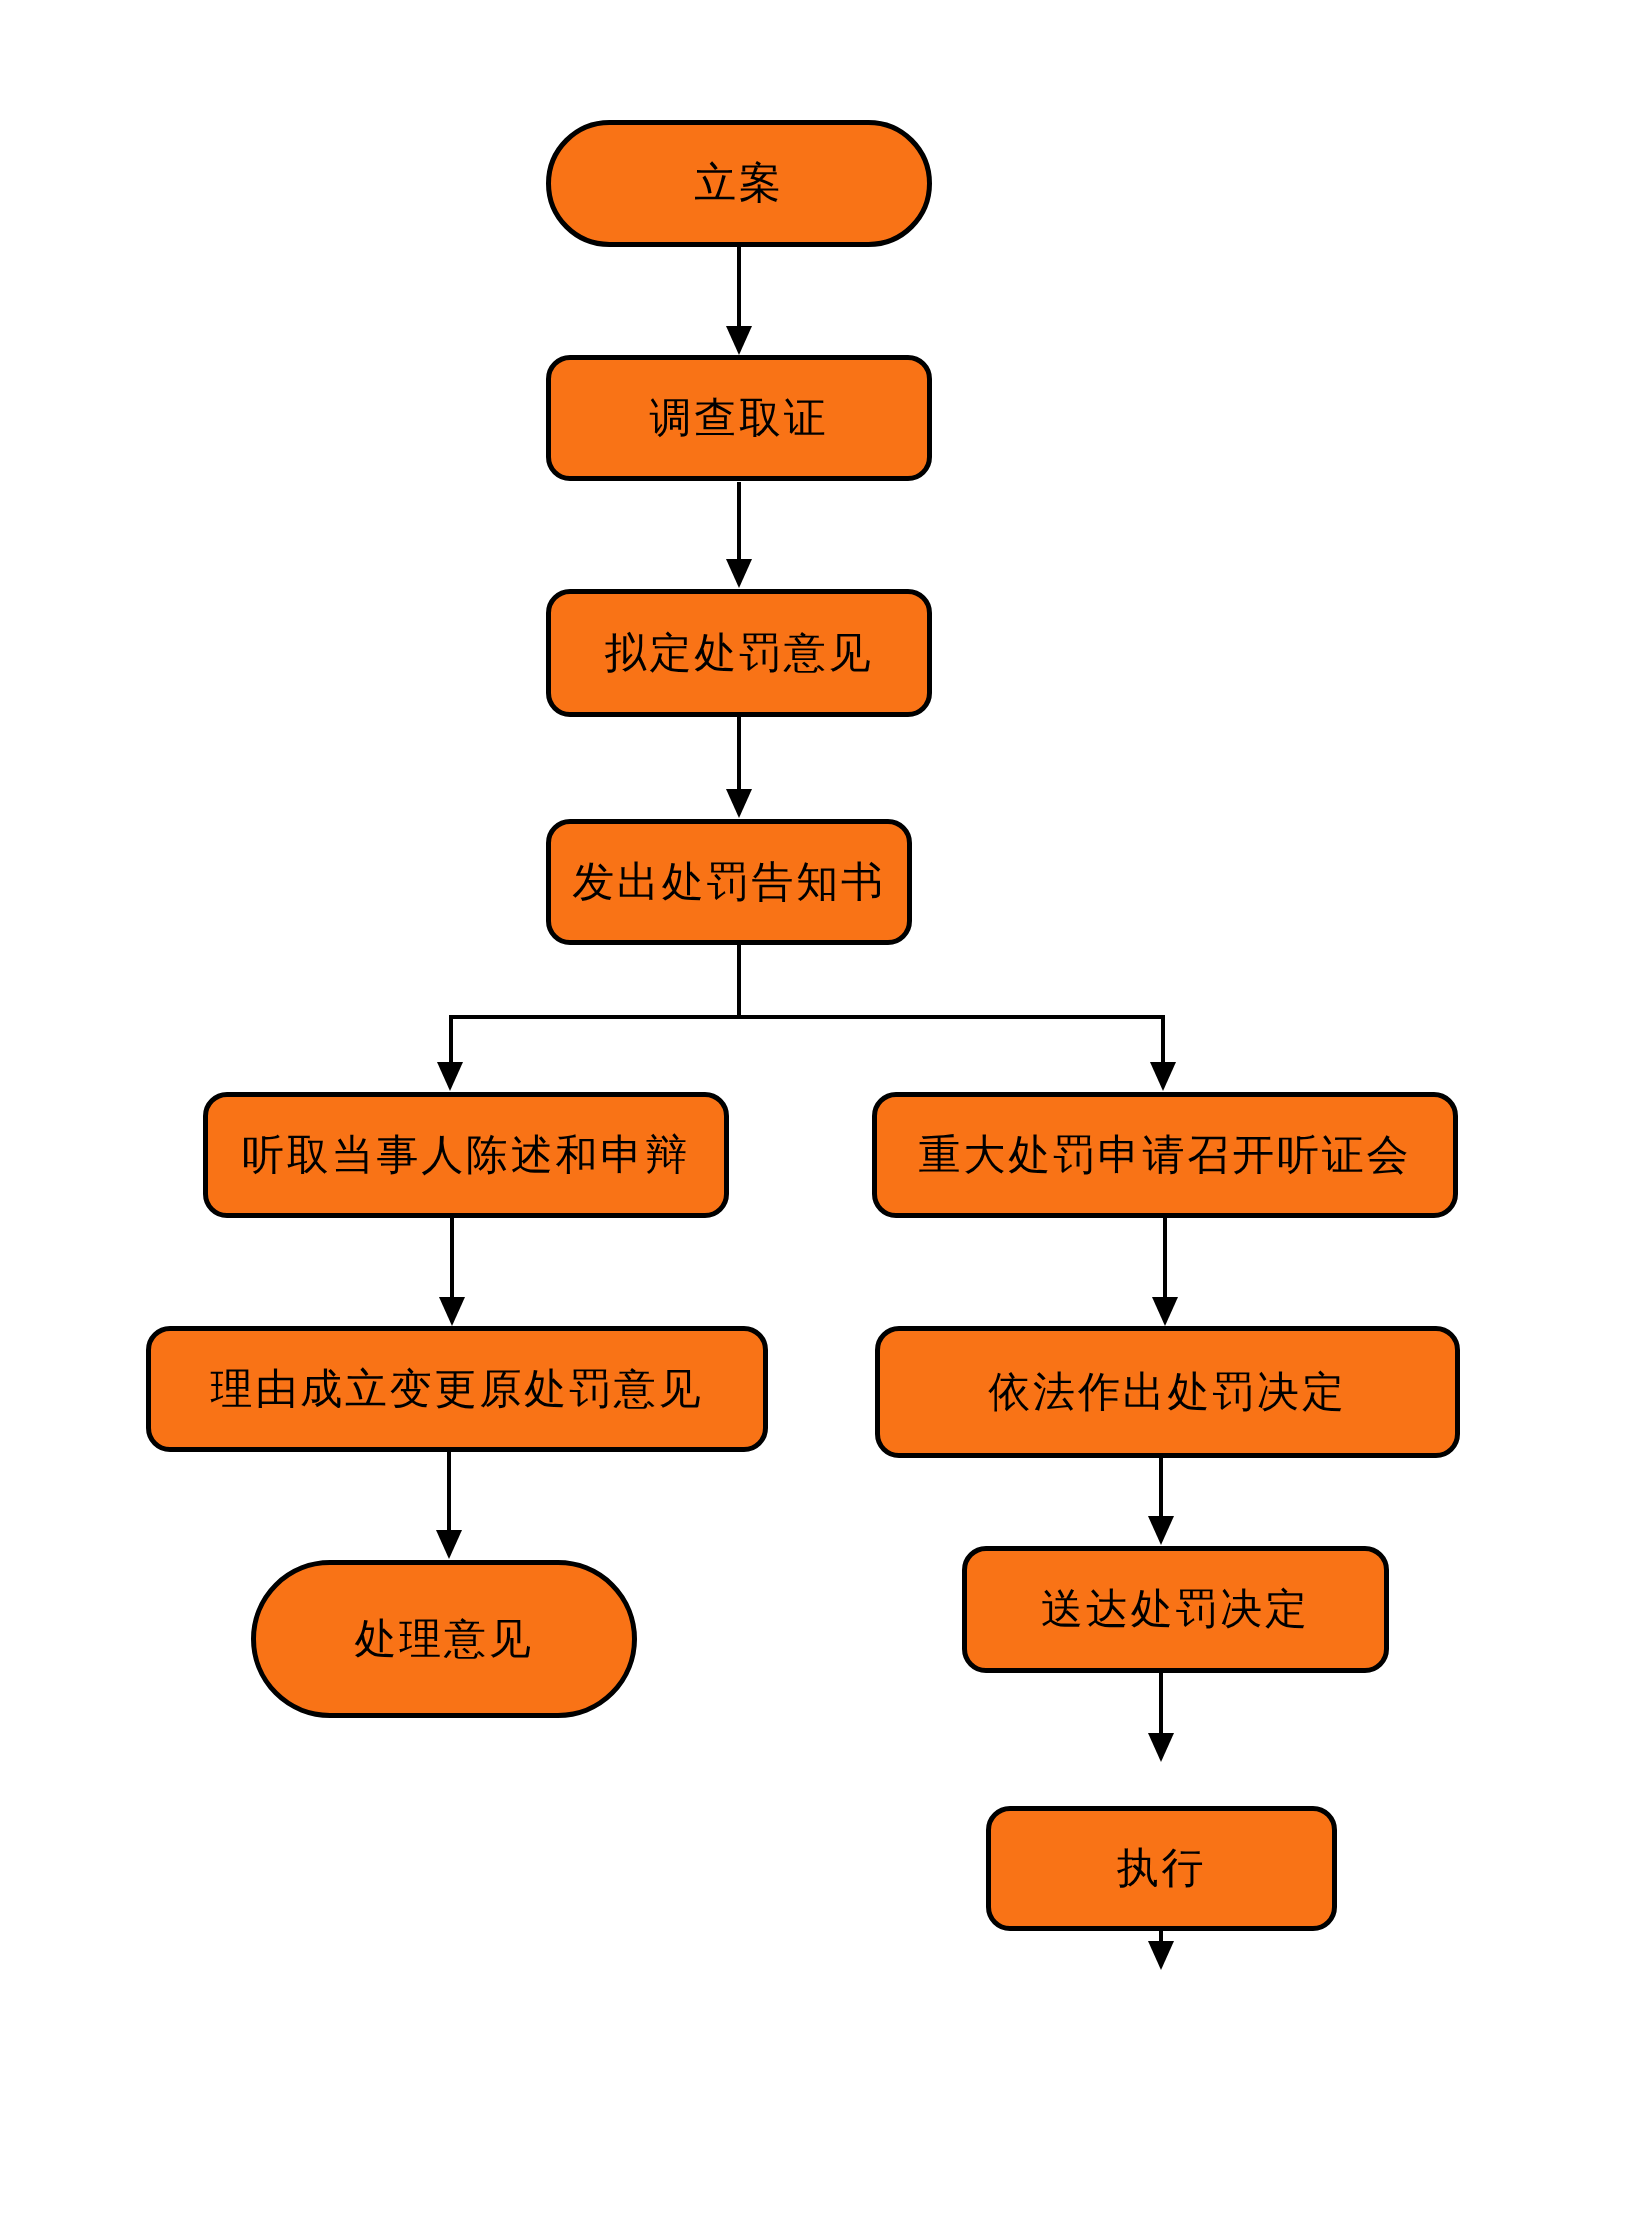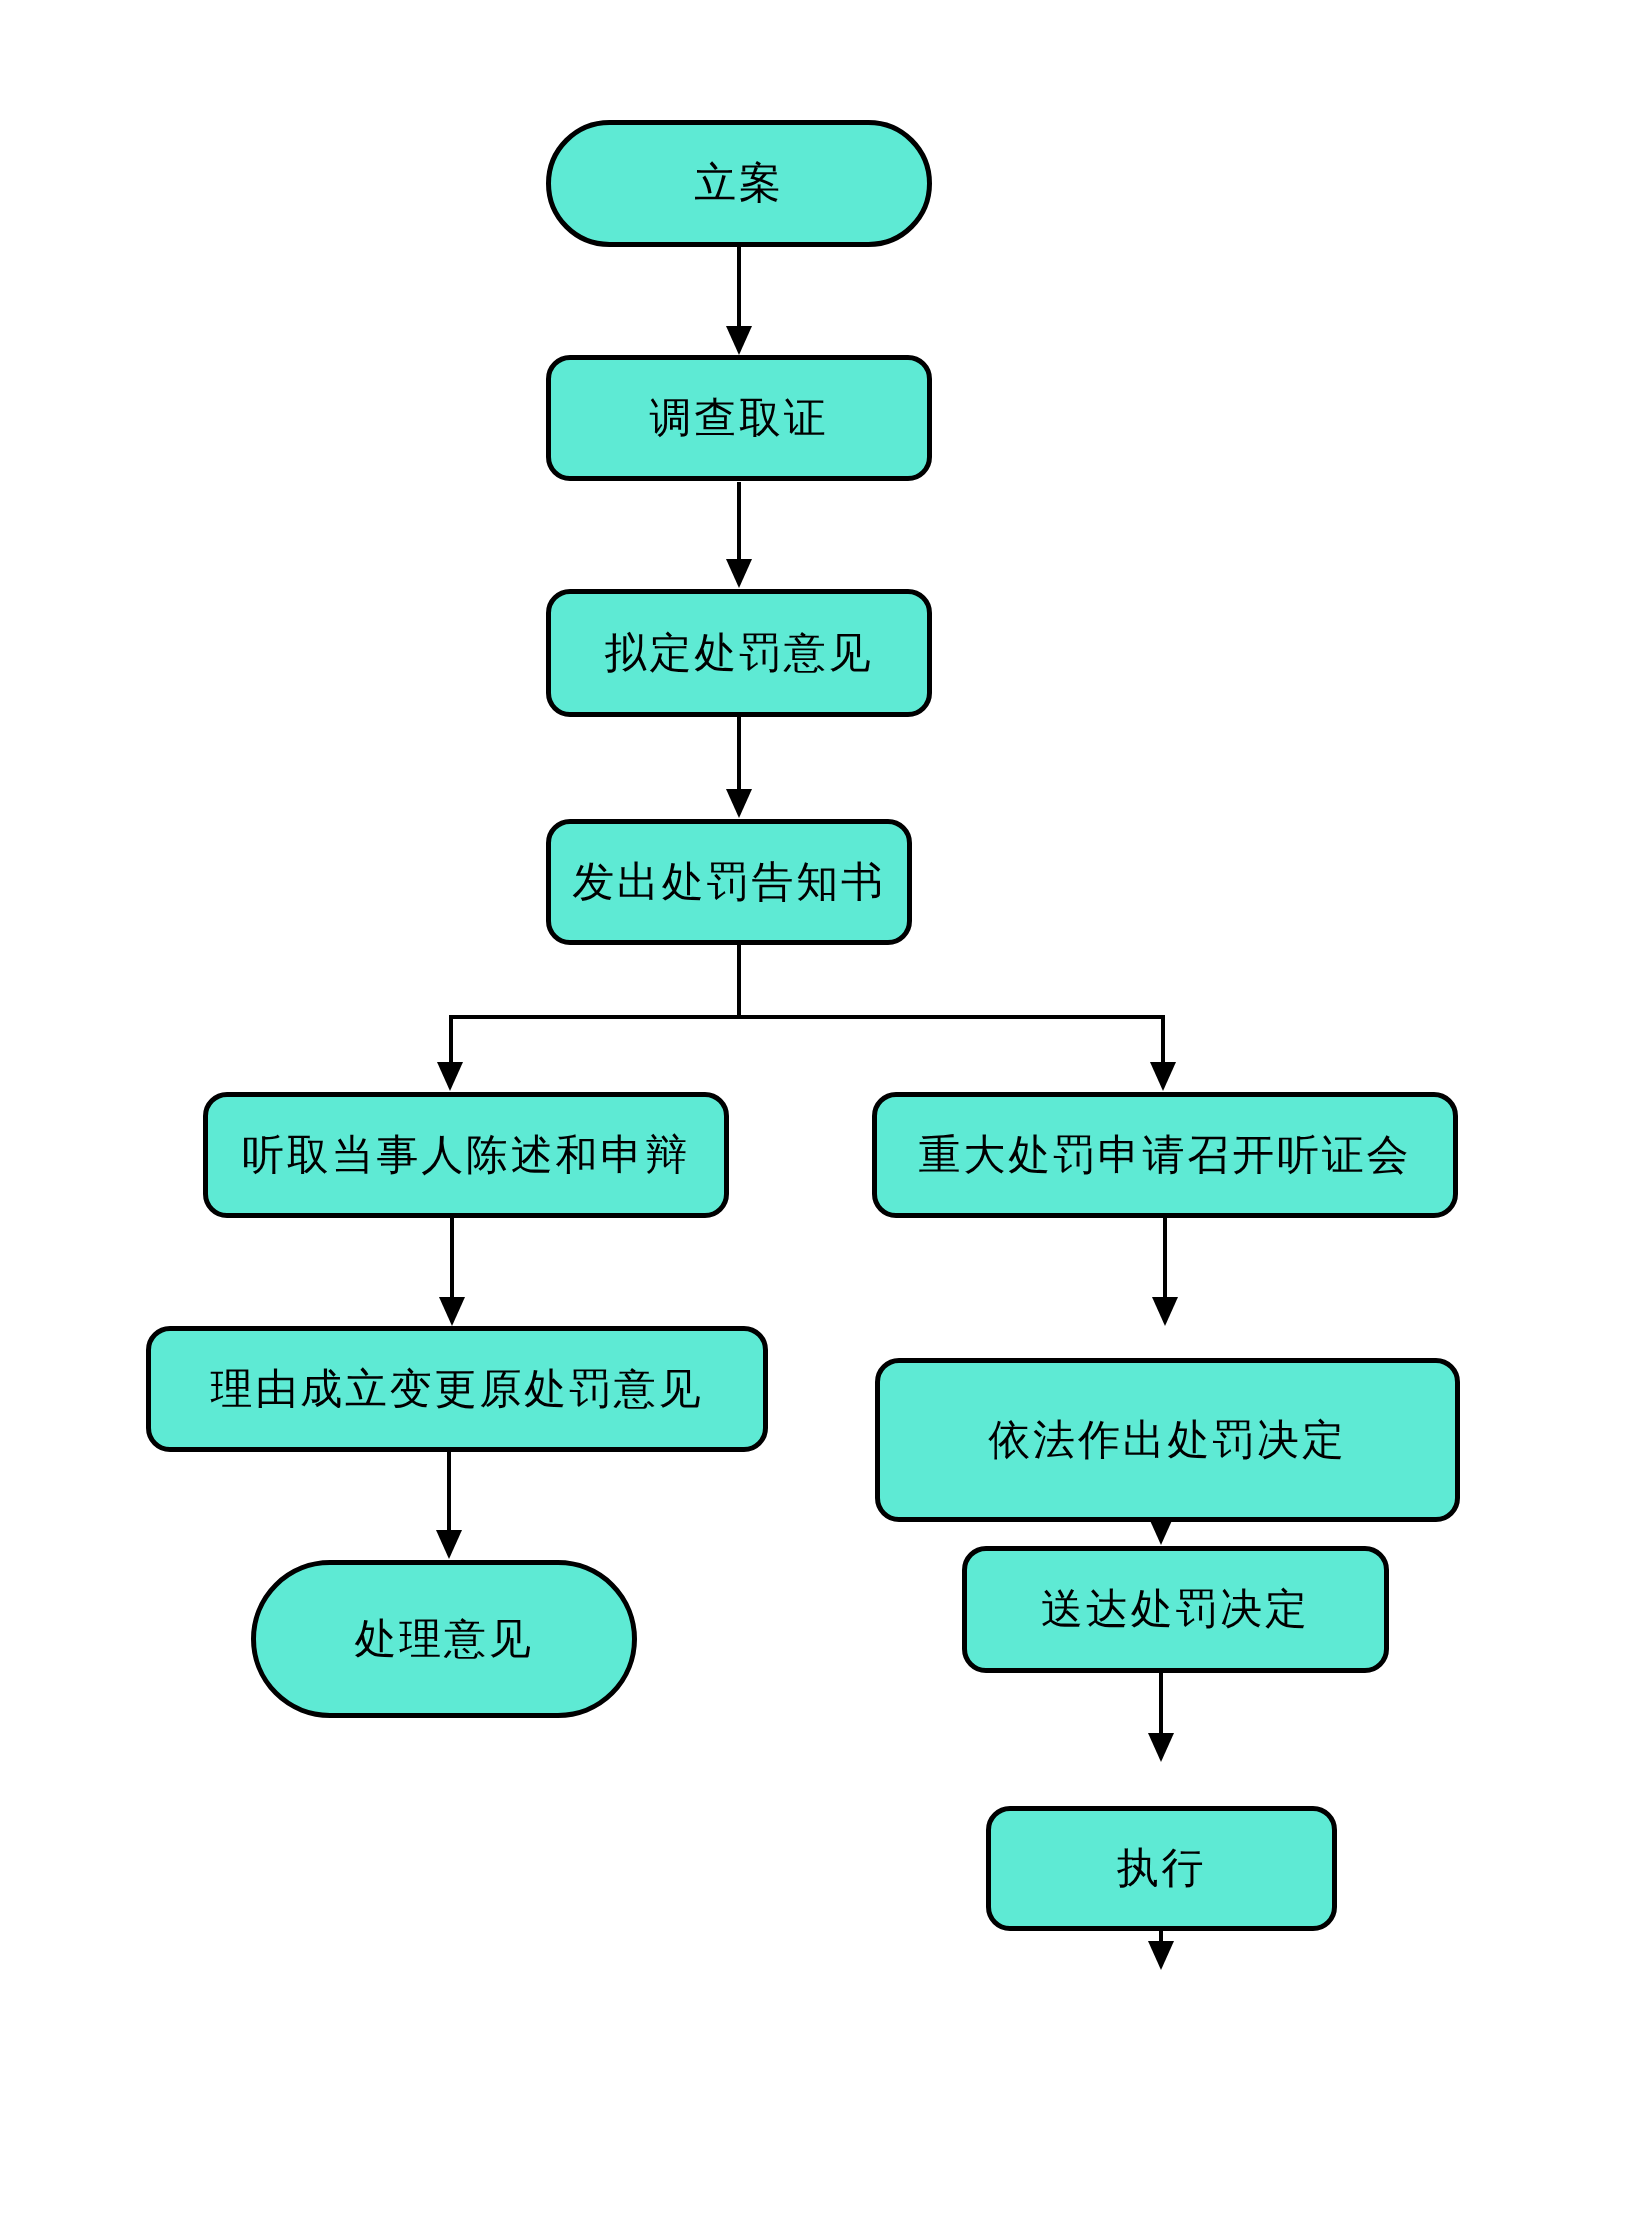--- a/index.html
+++ b/index.html
@@ -7,21 +7,21 @@
     position:relative;
     width:1650px;height:2233px;
     background:#ffffff;
     font-family:"Liberation Serif","DejaVu Serif",serif;
     overflow:hidden;
   }
   .node{
     position:absolute;
     box-sizing:border-box;
     border:5.5px solid #000;
-    background:#5eead4;
+    background:#f97316;
     display:flex;align-items:center;justify-content:center;
     text-align:center;
     font-size:42px;
     letter-spacing:2.8px;
     color:#000;
     line-height:1.1;
   }
   .process{border-radius:24px;align-items:center;}
   .terminator{border-radius:922px;}
   .stem{position:absolute;width:3.7px;background:#000;}
@@ -35,21 +35,21 @@
   
   .n0{left:546px;top:120px;width:386px;height:127px;}
   .n1{left:546px;top:355px;width:386px;height:126px;}
   .n2{left:546px;top:589px;width:386px;height:128px;}
   .n3{left:546px;top:819px;width:366px;height:126px;}
   
   .n4{left:187px;top:1092px;width:526px;height:126px;margin-left:16px;}
   .n5{left:872px;top:1092px;width:586px;height:126px;}
   
   .n6{left:146px;top:1326px;width:622px;height:126px;}
-  .n7{left:875px;top:1326px;width:585px;height:164px;margin-top:32px;}
+  .n7{left:875px;top:1326px;width:585px;height:132px;}
   
   .n8{left:251px;top:1560px;width:386px;height:158px;}
   .n9{left:962px;top:1546px;width:427px;height:127px;}
   .n10{left:986px;top:1806px;width:351px;height:125px;}
   .n11{left:969px;top:1970px;width:384px;height:127px;}
 </style>
 </head>
 <body>
 
 <div class="canvas">

